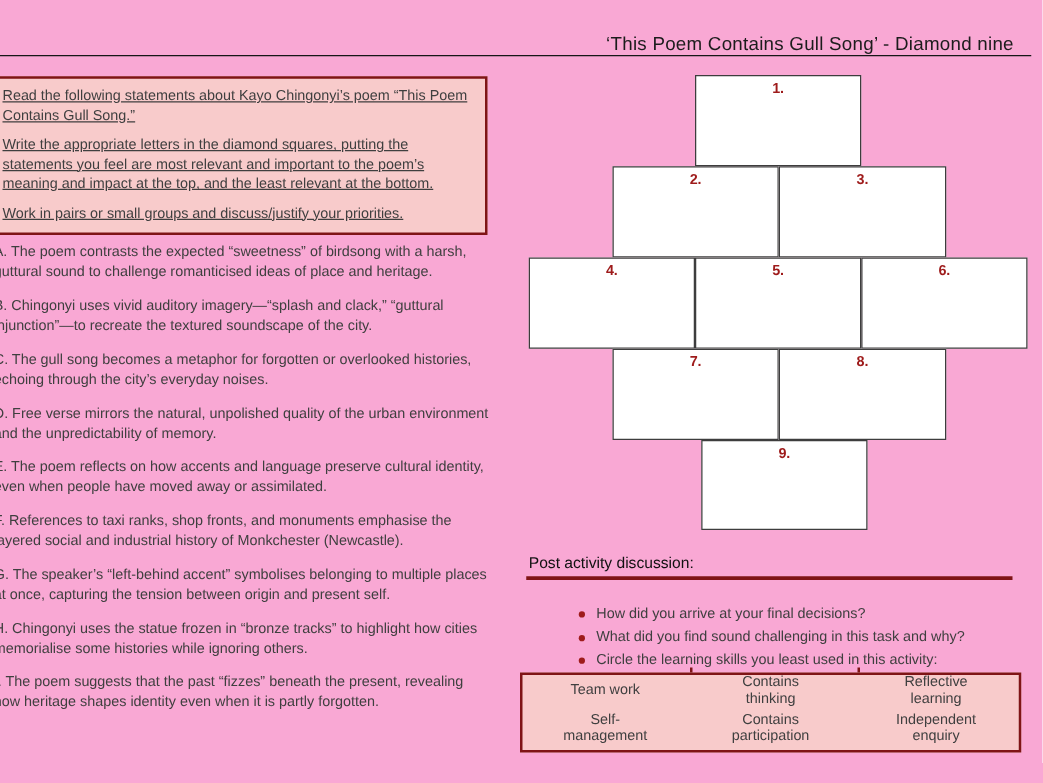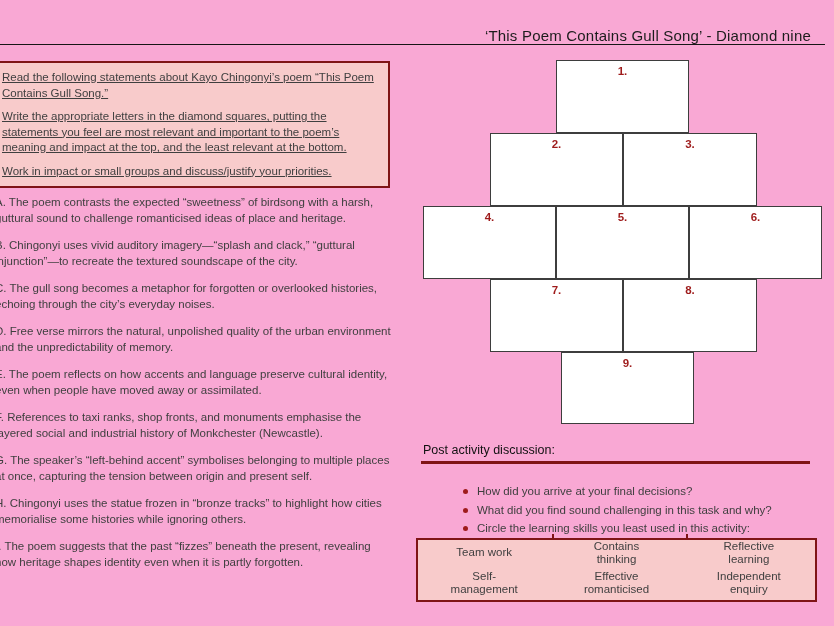--- a/index.html
+++ b/index.html
@@ -78,21 +78,21 @@
 <body>
 
 <div id="page">
 
   <div class="title">‘This Poem Contains Gull Song’ - Diamond nine</div>
   <div class="title-rule"></div>
 
   <div class="instruction-box">
     <p>Read the following statements about Kayo Chingonyi’s poem “This Poem Contains Gull Song.”</p>
     <p>Write the appropriate letters in the diamond squares, putting the statements you feel are most relevant and important to the poem’s meaning and impact at the top, and the least relevant at the bottom.</p>
-    <p>Work in impact or small groups and discuss/justify your priorities.</p>
+    <p>Work in pairs or small groups and discuss/justify your priorities.</p>
   </div>
 
   <div class="statements">
     <p>A. The poem contrasts the expected “sweetness” of birdsong with a harsh, guttural sound to challenge romanticised ideas of place and heritage.</p>
     <p>B. Chingonyi uses vivid auditory imagery—“splash and clack,” “guttural injunction”—to recreate the textured soundscape of the city.</p>
     <p>C. The gull song becomes a metaphor for forgotten or overlooked histories, echoing through the city’s everyday noises.</p>
     <p>D. Free verse mirrors the natural, unpolished quality of the urban environment and the unpredictability of memory.</p>
     <p>E. The poem reflects on how accents and language preserve cultural identity, even when people have moved away or assimilated.</p>
     <p>F. References to taxi ranks, shop fronts, and monuments emphasise the layered social and industrial history of Monkchester (Newcastle).</p>
     <p>G. The speaker’s “left-behind accent” symbolises belonging to multiple places at once, capturing the tension between origin and present self.</p>
@@ -136,17 +136,17 @@
     <li>Circle the learning skills you least used in this activity:</li>
   </ul>
 
   <div class="tick tick-1"></div>
   <div class="tick tick-2"></div>
   <div class="skills-table">
     <div class="skills-cell">Team work</div>
     <div class="skills-cell">Contains thinking</div>
     <div class="skills-cell">Reflective learning</div>
     <div class="skills-cell">Self-management</div>
-    <div class="skills-cell">Effective romanticised</div>
+    <div class="skills-cell">Contains participation</div>
     <div class="skills-cell">Independent enquiry</div>
   </div>
 
 </div>
 
 </body></html>

